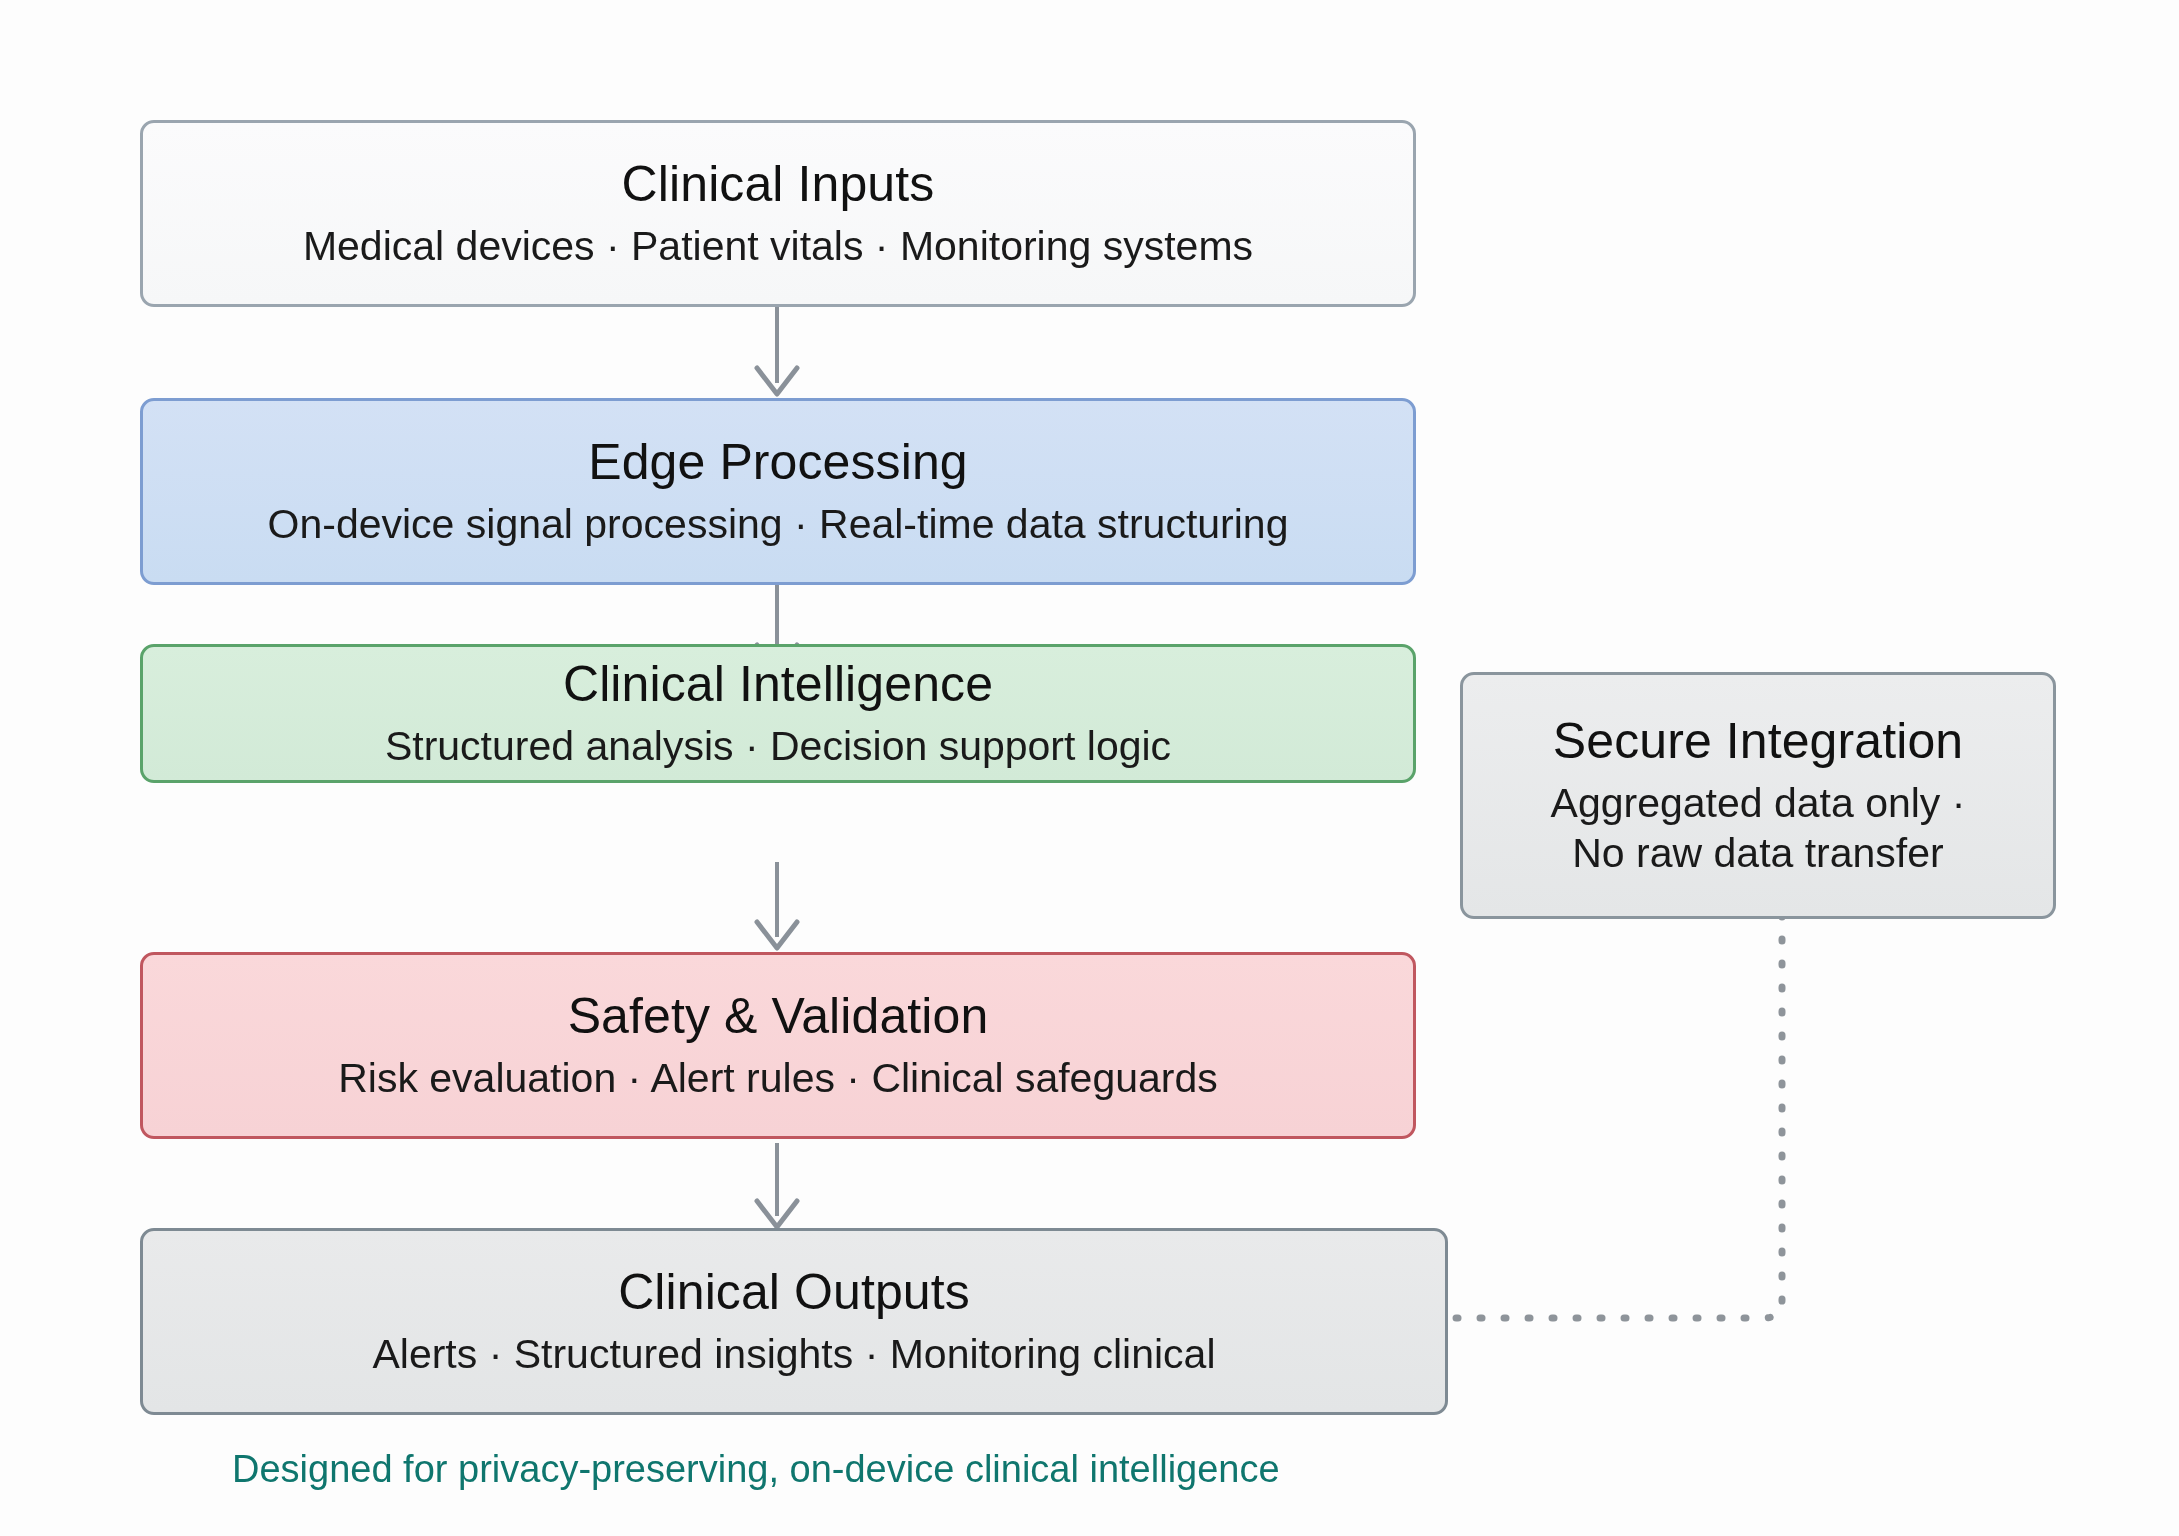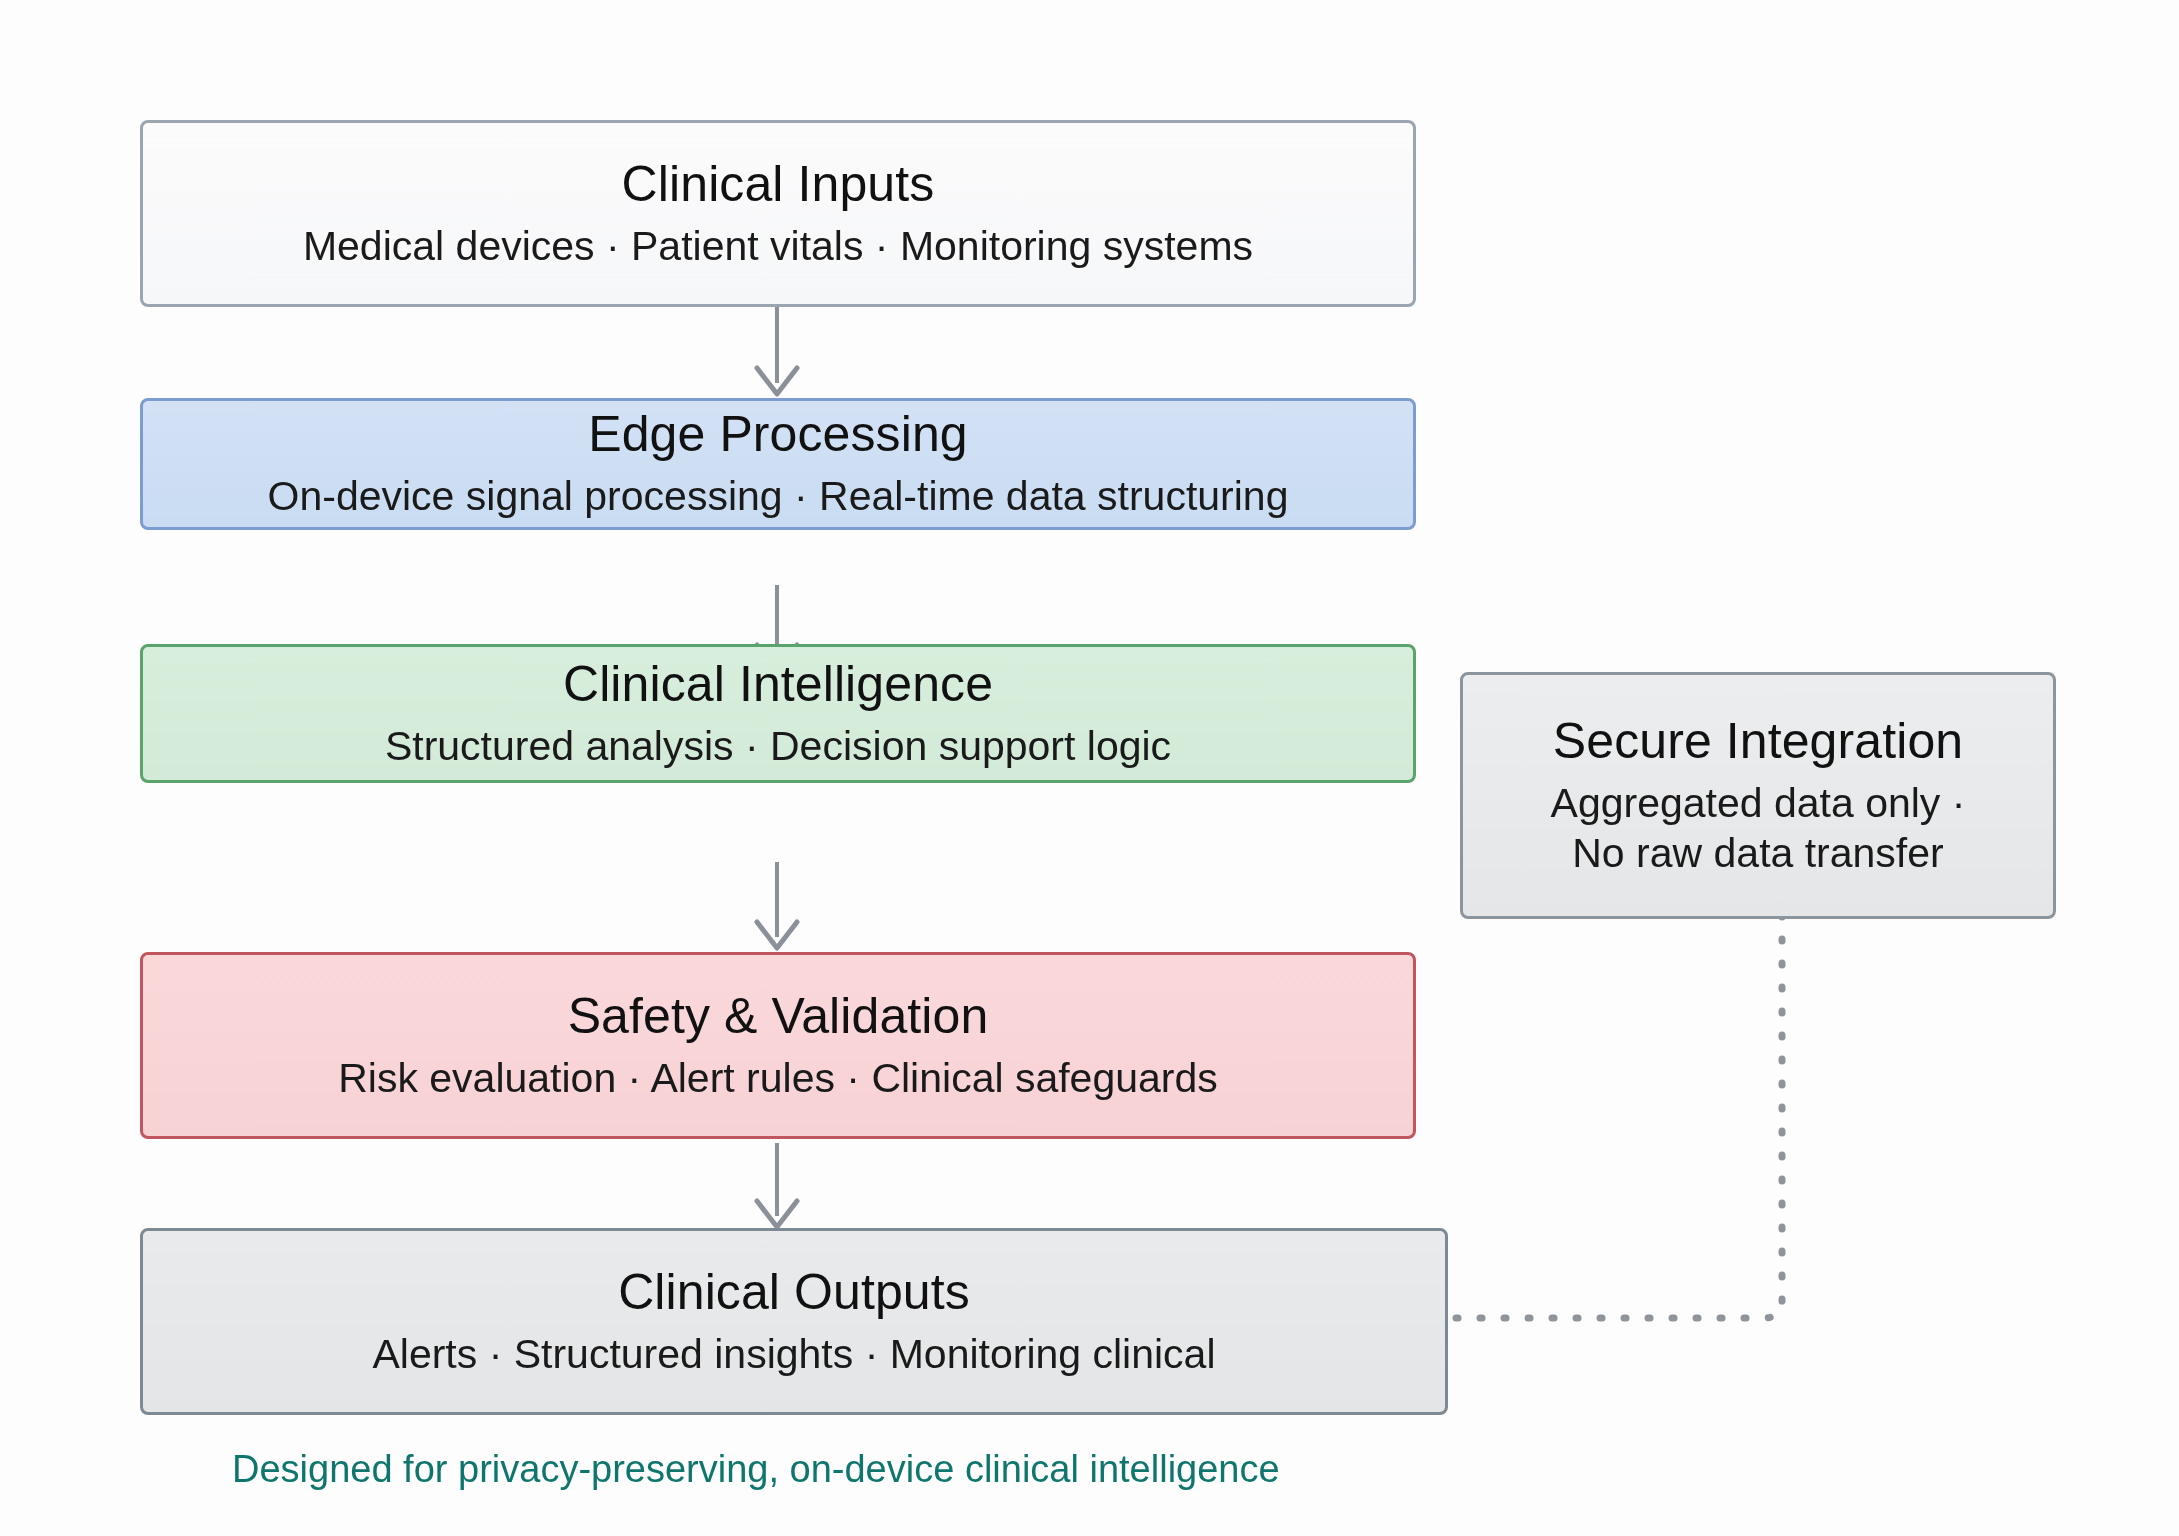--- a/index.html
+++ b/index.html
@@ -23,21 +23,21 @@
     position: absolute;
     left: 0;
     top: 0;
     width: 2179px;
     height: 1536px;
   }
 
   .node {
     position: absolute;
     box-sizing: border-box;
-    border-radius: 8px;
+    border-radius: 14px;
     border: 3px solid #98a3ad;
     display: flex;
     flex-direction: column;
     align-items: center;
     justify-content: center;
     text-align: center;
     padding: 10px 24px;
   }
   .node .title {
     font-size: 50px;
@@ -118,21 +118,21 @@
     <g>
       <path d="M 1782 915 L 1782 1300 Q 1782 1318 1764 1318 L 1416 1318" fill="none" stroke="#8e949a" stroke-width="7" stroke-linecap="round" stroke-dasharray="2 22"></path>
     </g>
   </svg>
 
   <div class="node neutral-light" style="left:140px; top:120px; width:1276px; height:187px;">
     <div class="title">Clinical Inputs</div>
     <div class="subtitle">Medical devices · Patient vitals · Monitoring systems</div>
   </div>
 
-  <div class="node blue" style="left:140px; top:398px; width:1276px; height:132px;align-items:center;">
+  <div class="node blue" style="left:140px; top:398px; width:1276px; height:187px;align-items:center;">
     <div class="title">Edge Processing</div>
     <div class="subtitle">On-device signal processing · Real-time data structuring</div>
   </div>
 
   <div class="node green" style="left:140px; top:644px; width:1276px; height:139px;">
     <div class="title">Clinical Intelligence</div>
     <div class="subtitle">Structured analysis · Decision support logic</div>
   </div>
 
   <div class="node red" style="left:140px; top:952px; width:1276px; height:187px;">

